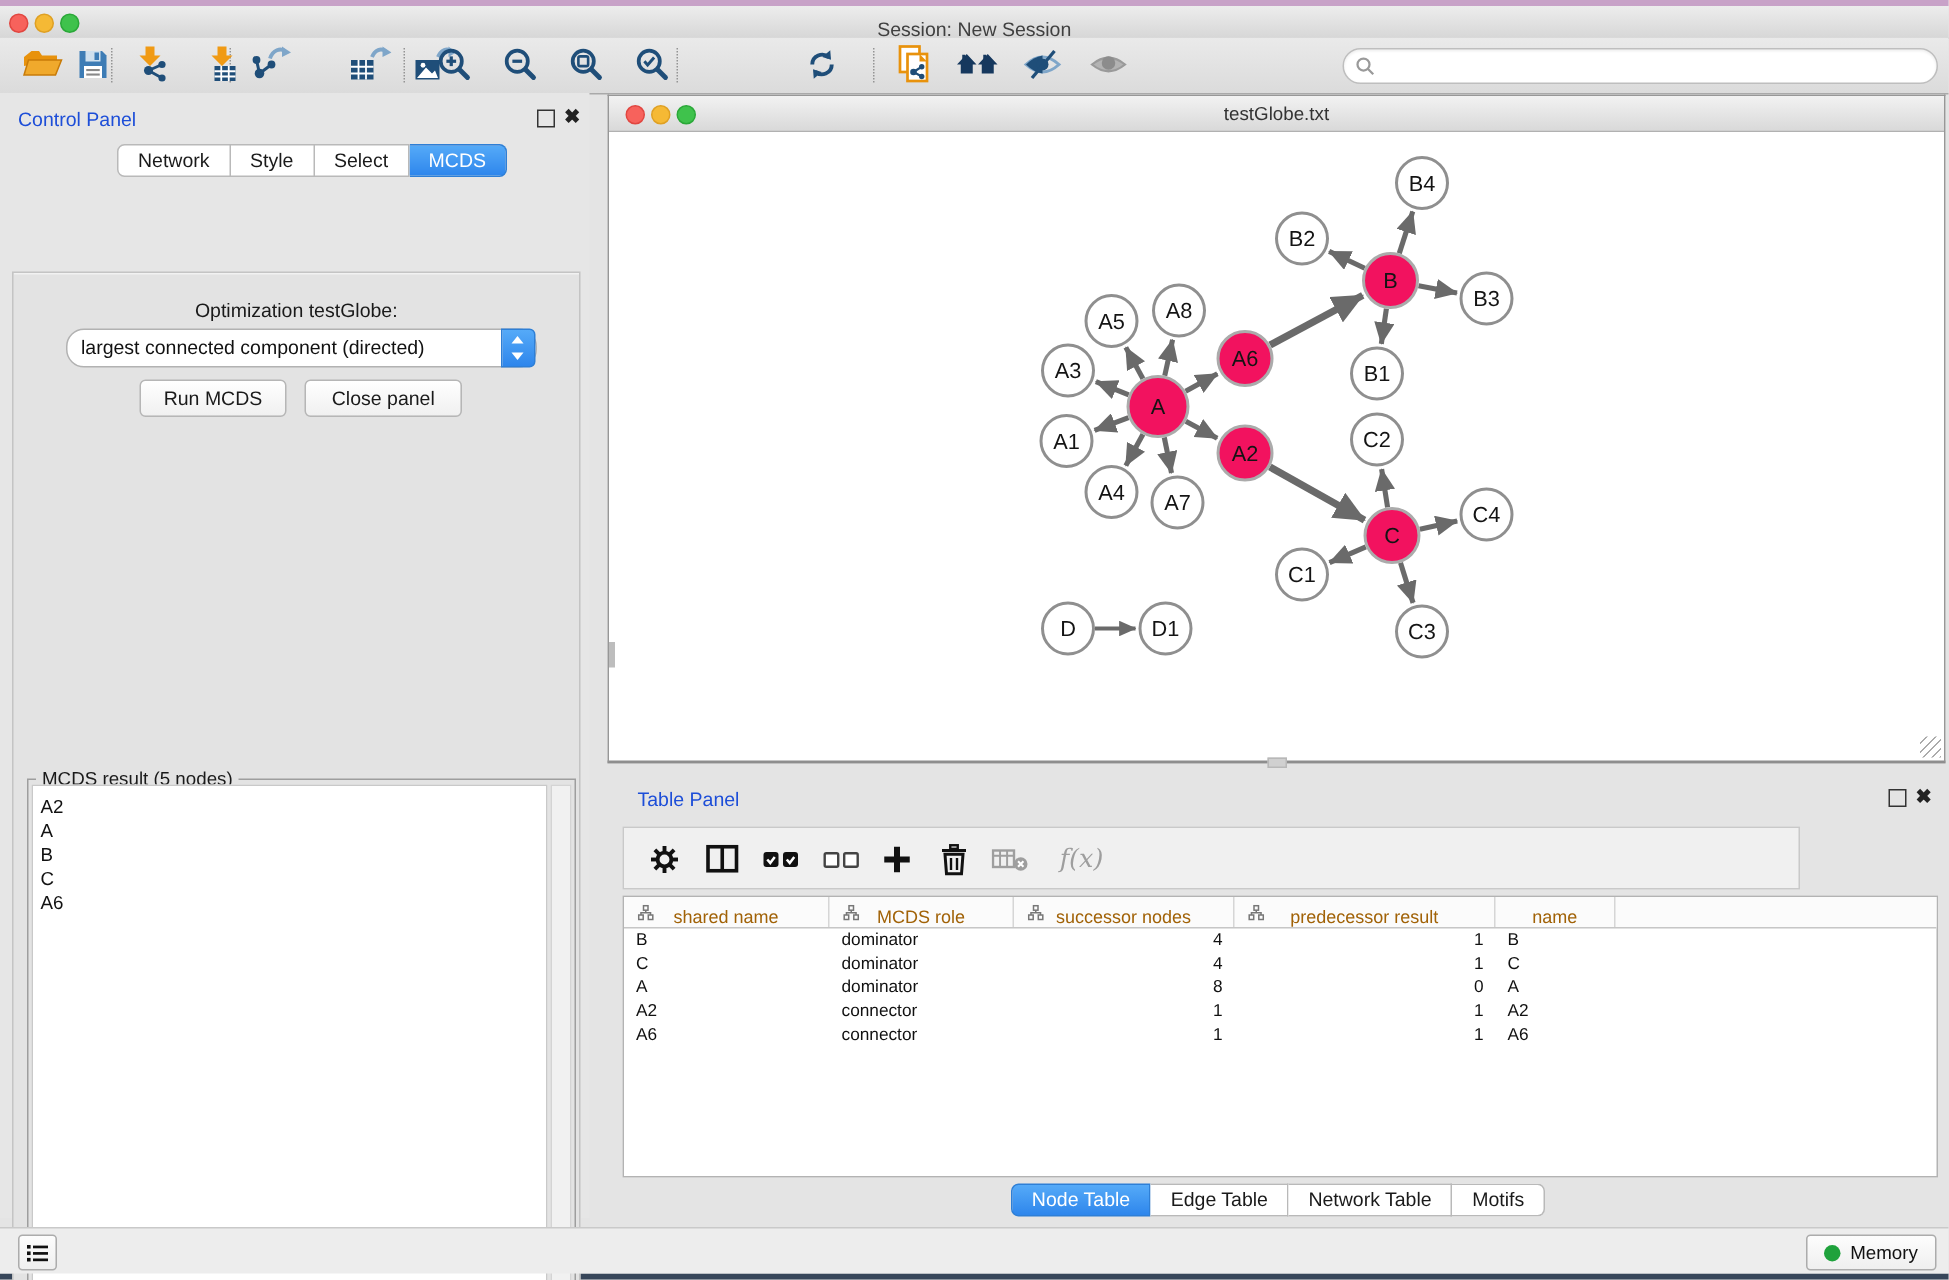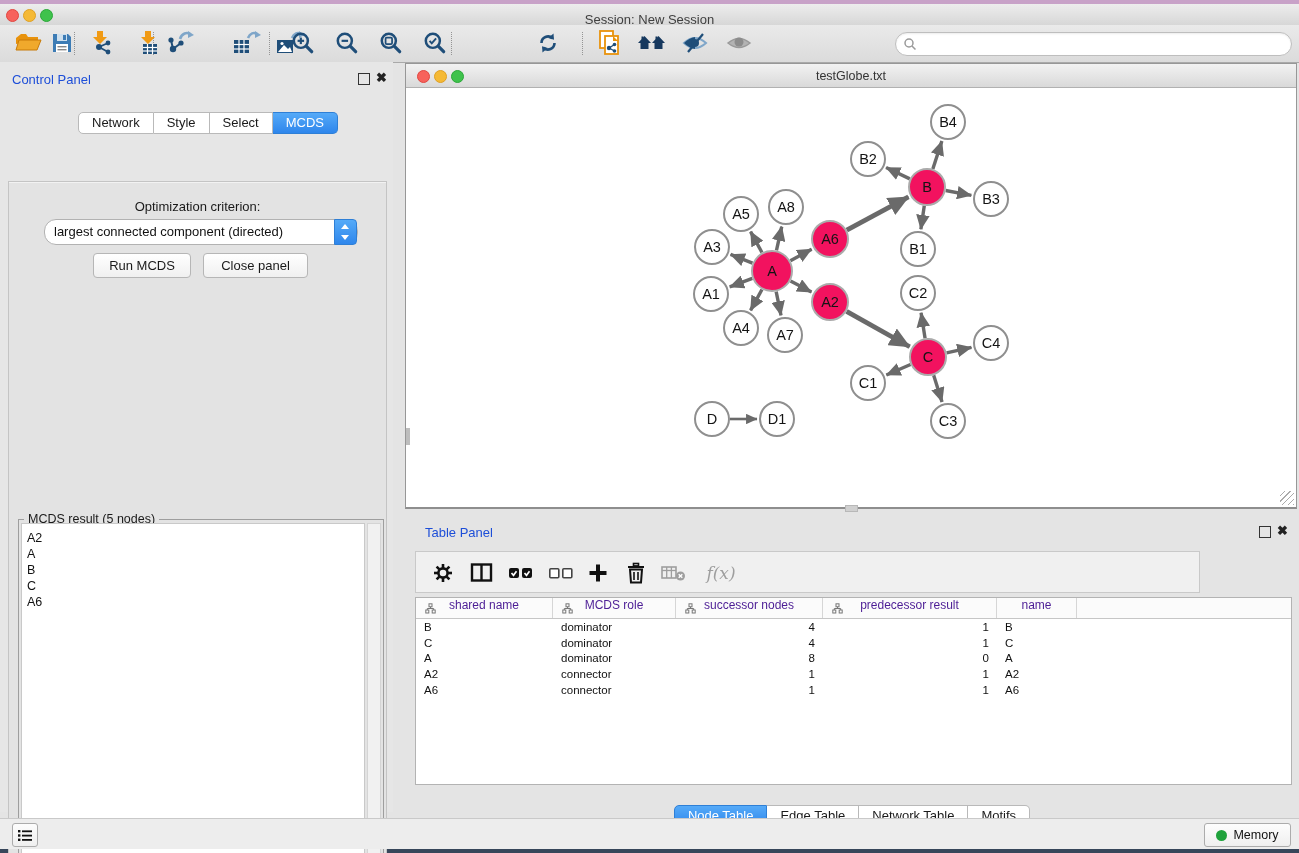--- a/index.html
+++ b/index.html
@@ -24,21 +24,21 @@
     border:1px solid #BEBEBE;border-radius:12px;box-shadow:inset 0 1px 2px rgba(0,0,0,.08);}
   #search-wrap input{position:absolute;left:26px;top:2px;width:360px;height:16px;border:none;outline:none;
     font-size:12px;background:transparent;font-family:"Liberation Sans",sans-serif;}
   
   #control-panel{left:0;top:62px;width:393px;height:750px;background:#E6E6E6;}
   .panel-title{font-size:13px;color:#1d4ed8;}
   .float-ico{width:10px;height:10px;border:1.5px solid #333;display:inline-block;}
   .close-ico{font-size:13px;font-weight:bold;color:#222;line-height:10px;}
   .segbar{display:flex;}
   .seg{height:20px;line-height:20px;padding:0 13px;background:#FFF;border:1px solid #B9B9B9;border-left:none;
-    font-size:13px;color:#1A1A1A;text-align:right;margin-top:16px;}
+    font-size:13px;color:#1A1A1A;text-align:right;}
   .seg:first-child{border-left:1px solid #B9B9B9;border-radius:5px 0 0 5px;}
   .seg:last-child{border-radius:0 5px 5px 0;}
   .seg.active{background:linear-gradient(#55AAF8,#2E86EC);color:#FFF;border-color:#2E7FD6;}
   #cp-content{left:8px;top:119px;width:377px;height:682px;background:#E3E3E3;
     border:1px solid #C4C4C4;box-shadow:inset 0 1px 0 #F2F2F2;}
   #opt-label{left:0;top:17px;width:100%;text-align:center;font-size:13px;color:#1A1A1A;}
   #criterion-select{left:35px;top:37px;width:312px;height:24px;background:#FFF;border:1px solid #B2B2B2;border-radius:12px;}
   #criterion-select .val{position:absolute;left:9px;top:4px;font-size:13px;color:#111;}
   #criterion-select .stepper{position:absolute;right:0;top:-1px;width:21px;height:24px;border:1px solid #2E7FD6;
     border-radius:0 4px 4px 0;background:linear-gradient(#55AAF8,#2E86EC);}
@@ -64,22 +64,22 @@
     background:repeating-linear-gradient(135deg,transparent 0 3px,#ABABAB 3px 4px);}
   #net-scroll-left{position:absolute;left:0;top:364px;width:4px;height:17px;background:#BDBDBD;}
   #net-scroll-bottom{left:845px;top:505px;width:13px;height:7px;background:#D0D0D0;border:1px solid #B8B8B8;box-sizing:border-box;}
   
   #table-panel{left:405px;top:512px;width:894px;height:306px;}
   #tp-toolbar{position:absolute;left:10px;top:39px;width:785px;height:42px;background:#F0F0F0;border:1px solid #C9C9C9;box-sizing:border-box;}
   .tp-ico{position:absolute;top:6px;width:30px;height:30px;display:flex;align-items:center;justify-content:center;}
   #fx-label{font-family:"DejaVu Serif",serif;font-style:italic;font-size:17px;color:#9E9E9E;}
   #node-table{position:absolute;left:10px;top:85px;width:877px;height:188px;background:#FFF;border:1px solid #B3B3B3;box-sizing:border-box;}
   #nt-header{position:absolute;left:0;top:0;width:100%;height:20px;background:#FBFBFB;border-bottom:1px solid #C6C6C6;display:flex;}
-  .hcell{position:relative;height:20px;border-right:1px solid #D6D6D6;display:flex;align-items:flex-start;justify-content:center;
-    font-size:12px;color:#4c1d95;box-sizing:border-box;}
+  .hcell{position:relative;height:20px;border-right:1px solid #D6D6D6;display:flex;align-items:flex-end;justify-content:center;
+    font-size:12px;color:#a16207;box-sizing:border-box;}
   .hcell .tree{position:absolute;left:9px;top:5px;}
   #nt-body{position:absolute;left:0;top:22px;width:100%;}
   .trow{display:flex;height:15.7px;}
   .tcell{font-size:11.5px;color:#111;line-height:15.7px;box-sizing:border-box;padding:0 8px;white-space:nowrap;overflow:hidden;}
   .tcell.num{text-align:right;}
   
   #statusbar{left:0;top:818px;width:1299px;height:31px;background:#EDEDED;border-top:1px solid #C9C9C9;box-sizing:border-box;}
   .sbtn{position:absolute;top:4px;height:22px;background:linear-gradient(#FDFDFD,#EFEFEF);
     border:1px solid #ACACAC;border-radius:3px;display:flex;align-items:center;justify-content:center;}
   #memory-btn{right:8px;width:85px;font-size:12.5px;color:#111;gap:6px;}
@@ -267,21 +267,21 @@
   <span class="abs close-ico" style="left:376px;top:11px">✖</span>
 
   <div class="abs segbar" id="cp-tabs" style="left:78px;top:34px">
       <div class="seg">Network</div>
       <div class="seg">Style</div>
       <div class="seg">Select</div>
       <div class="seg active">MCDS</div>
     </div>
 
   <div id="cp-content" class="abs">
-    <div id="opt-label" class="abs">Optimization criterion:</div>
+    <div id="opt-label" class="abs">Optimization testGlobe:</div>
     <div id="criterion-select" class="abs">
       <span class="val">largest connected component (directed)</span>
       <span class="stepper">
         <span class="chev up"></span>
         <span class="chev dn"></span>
       </span>
     </div>
     <div class="btn" style="left:84px;top:71px;width:96px">Run MCDS</div>
     <div class="btn" style="left:194px;top:71px;width:103px">Close panel</div>
 

